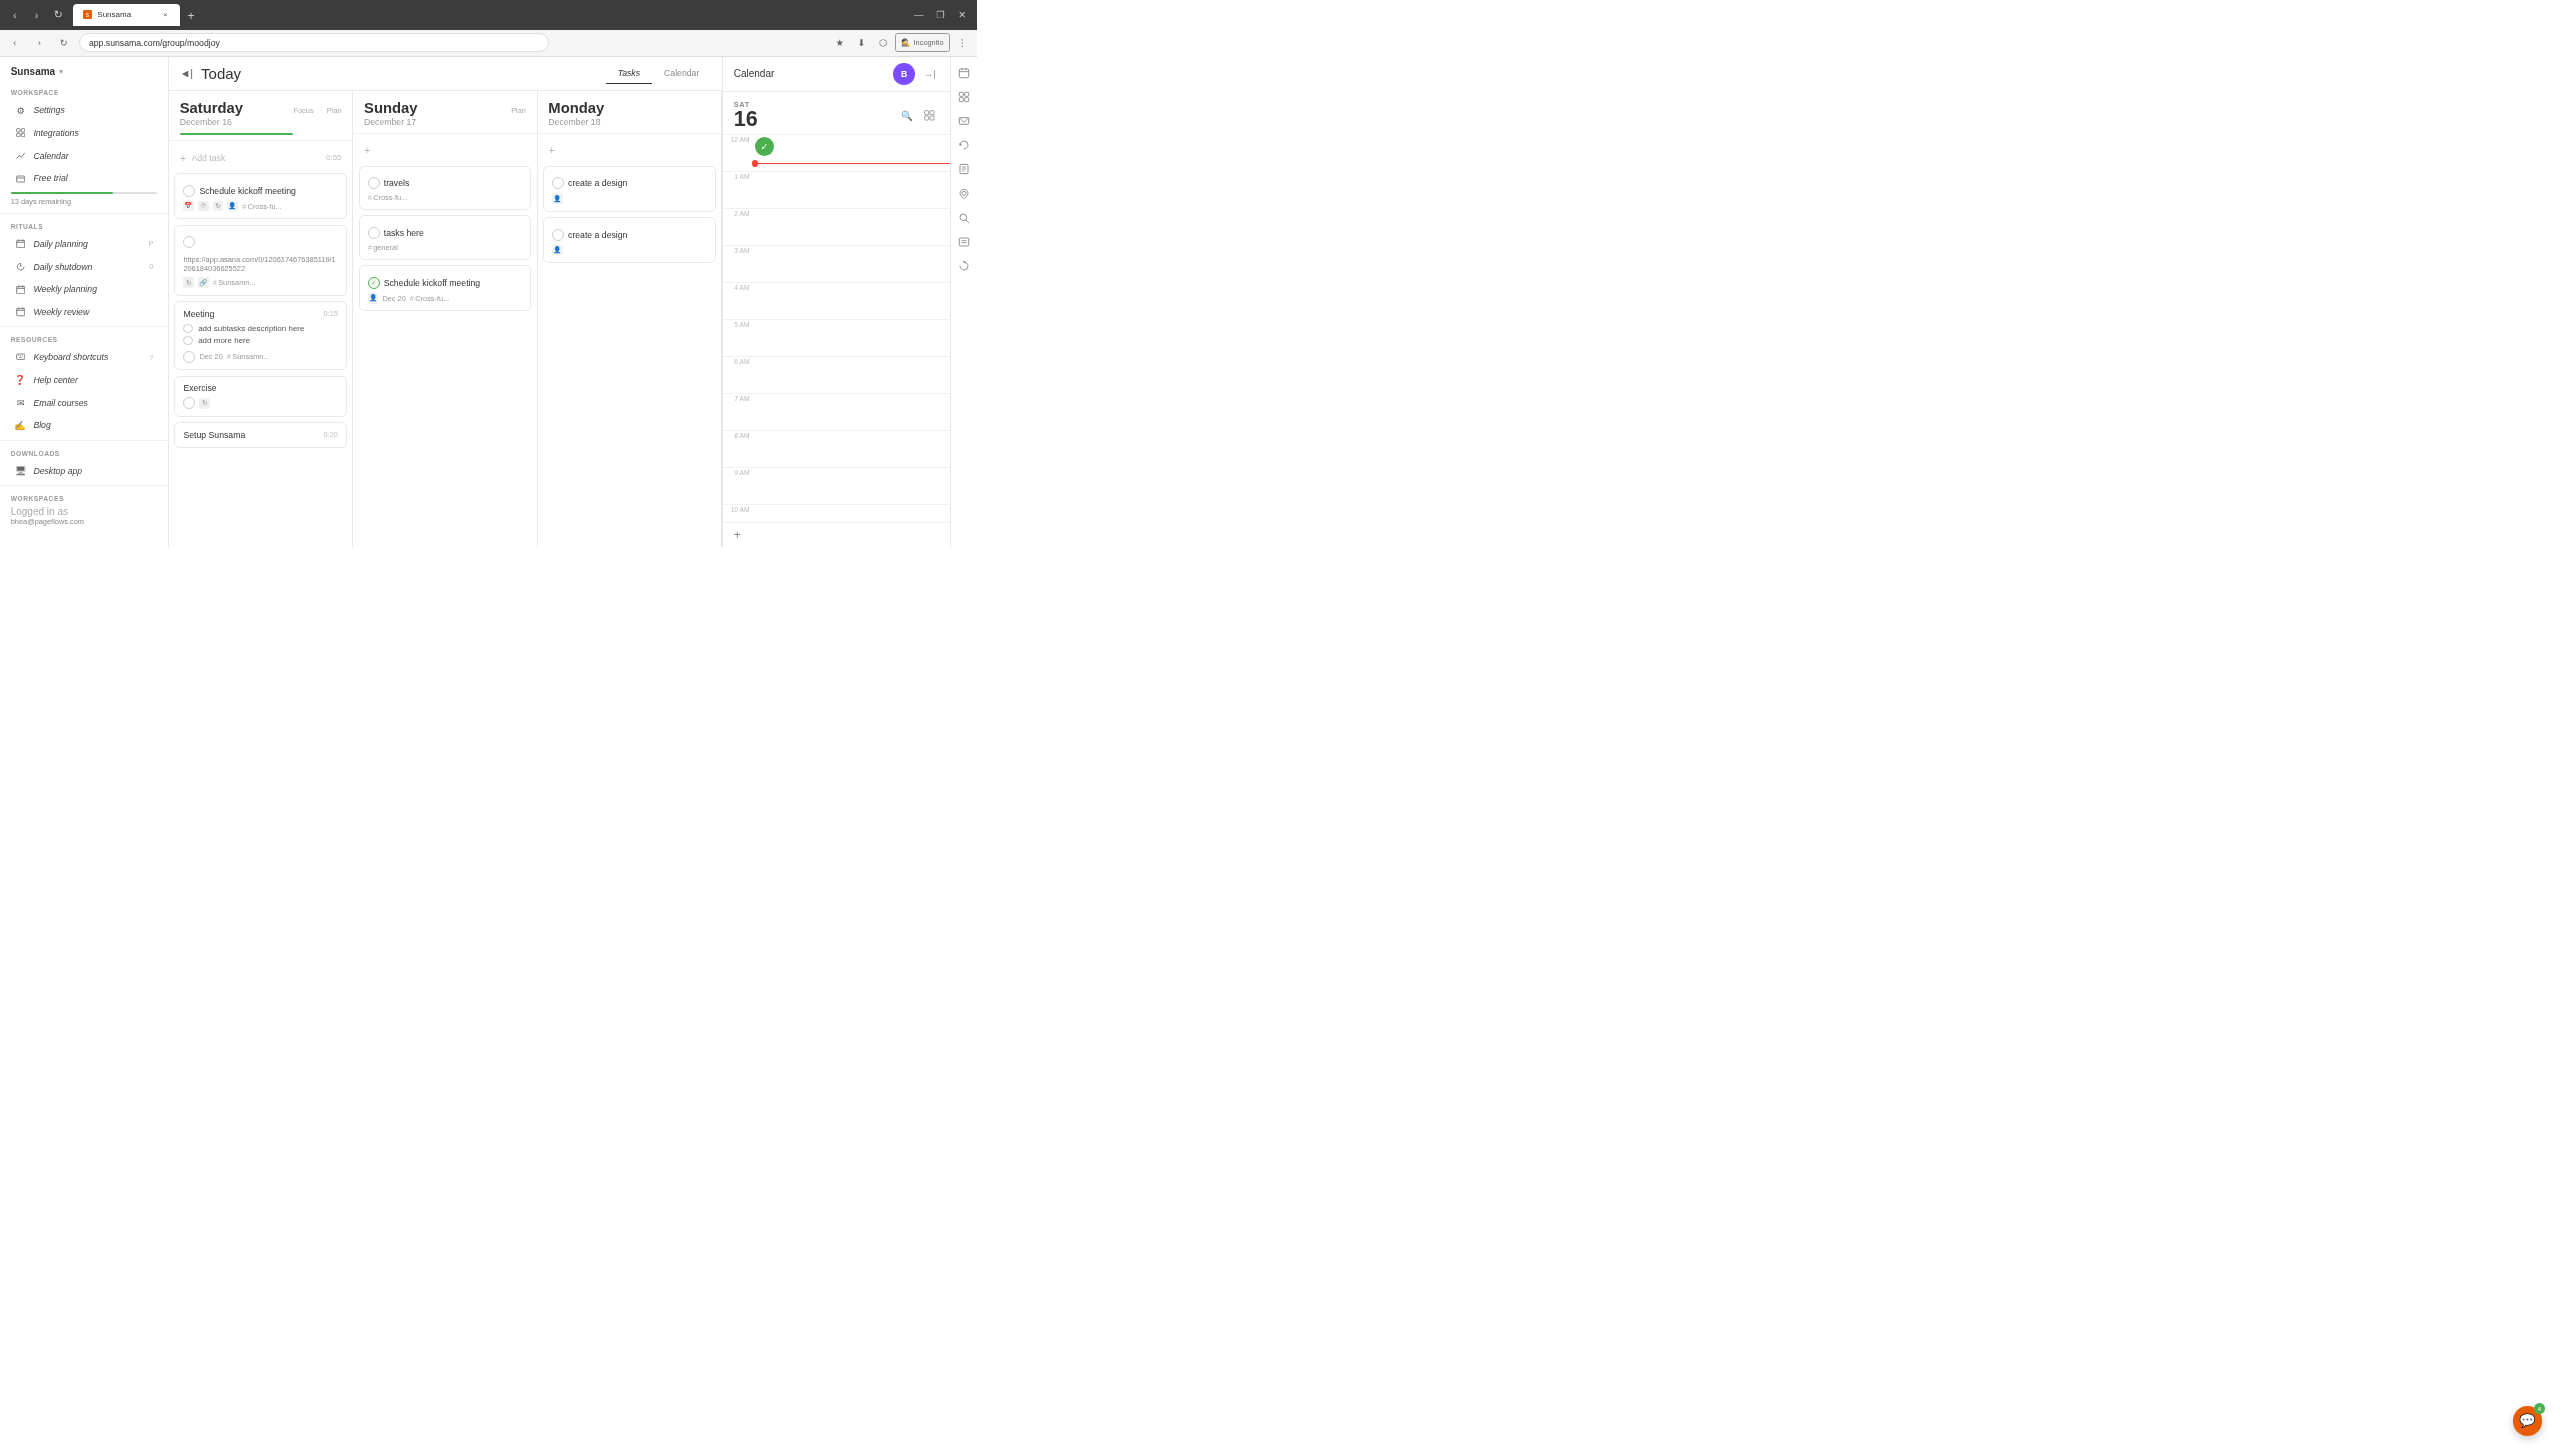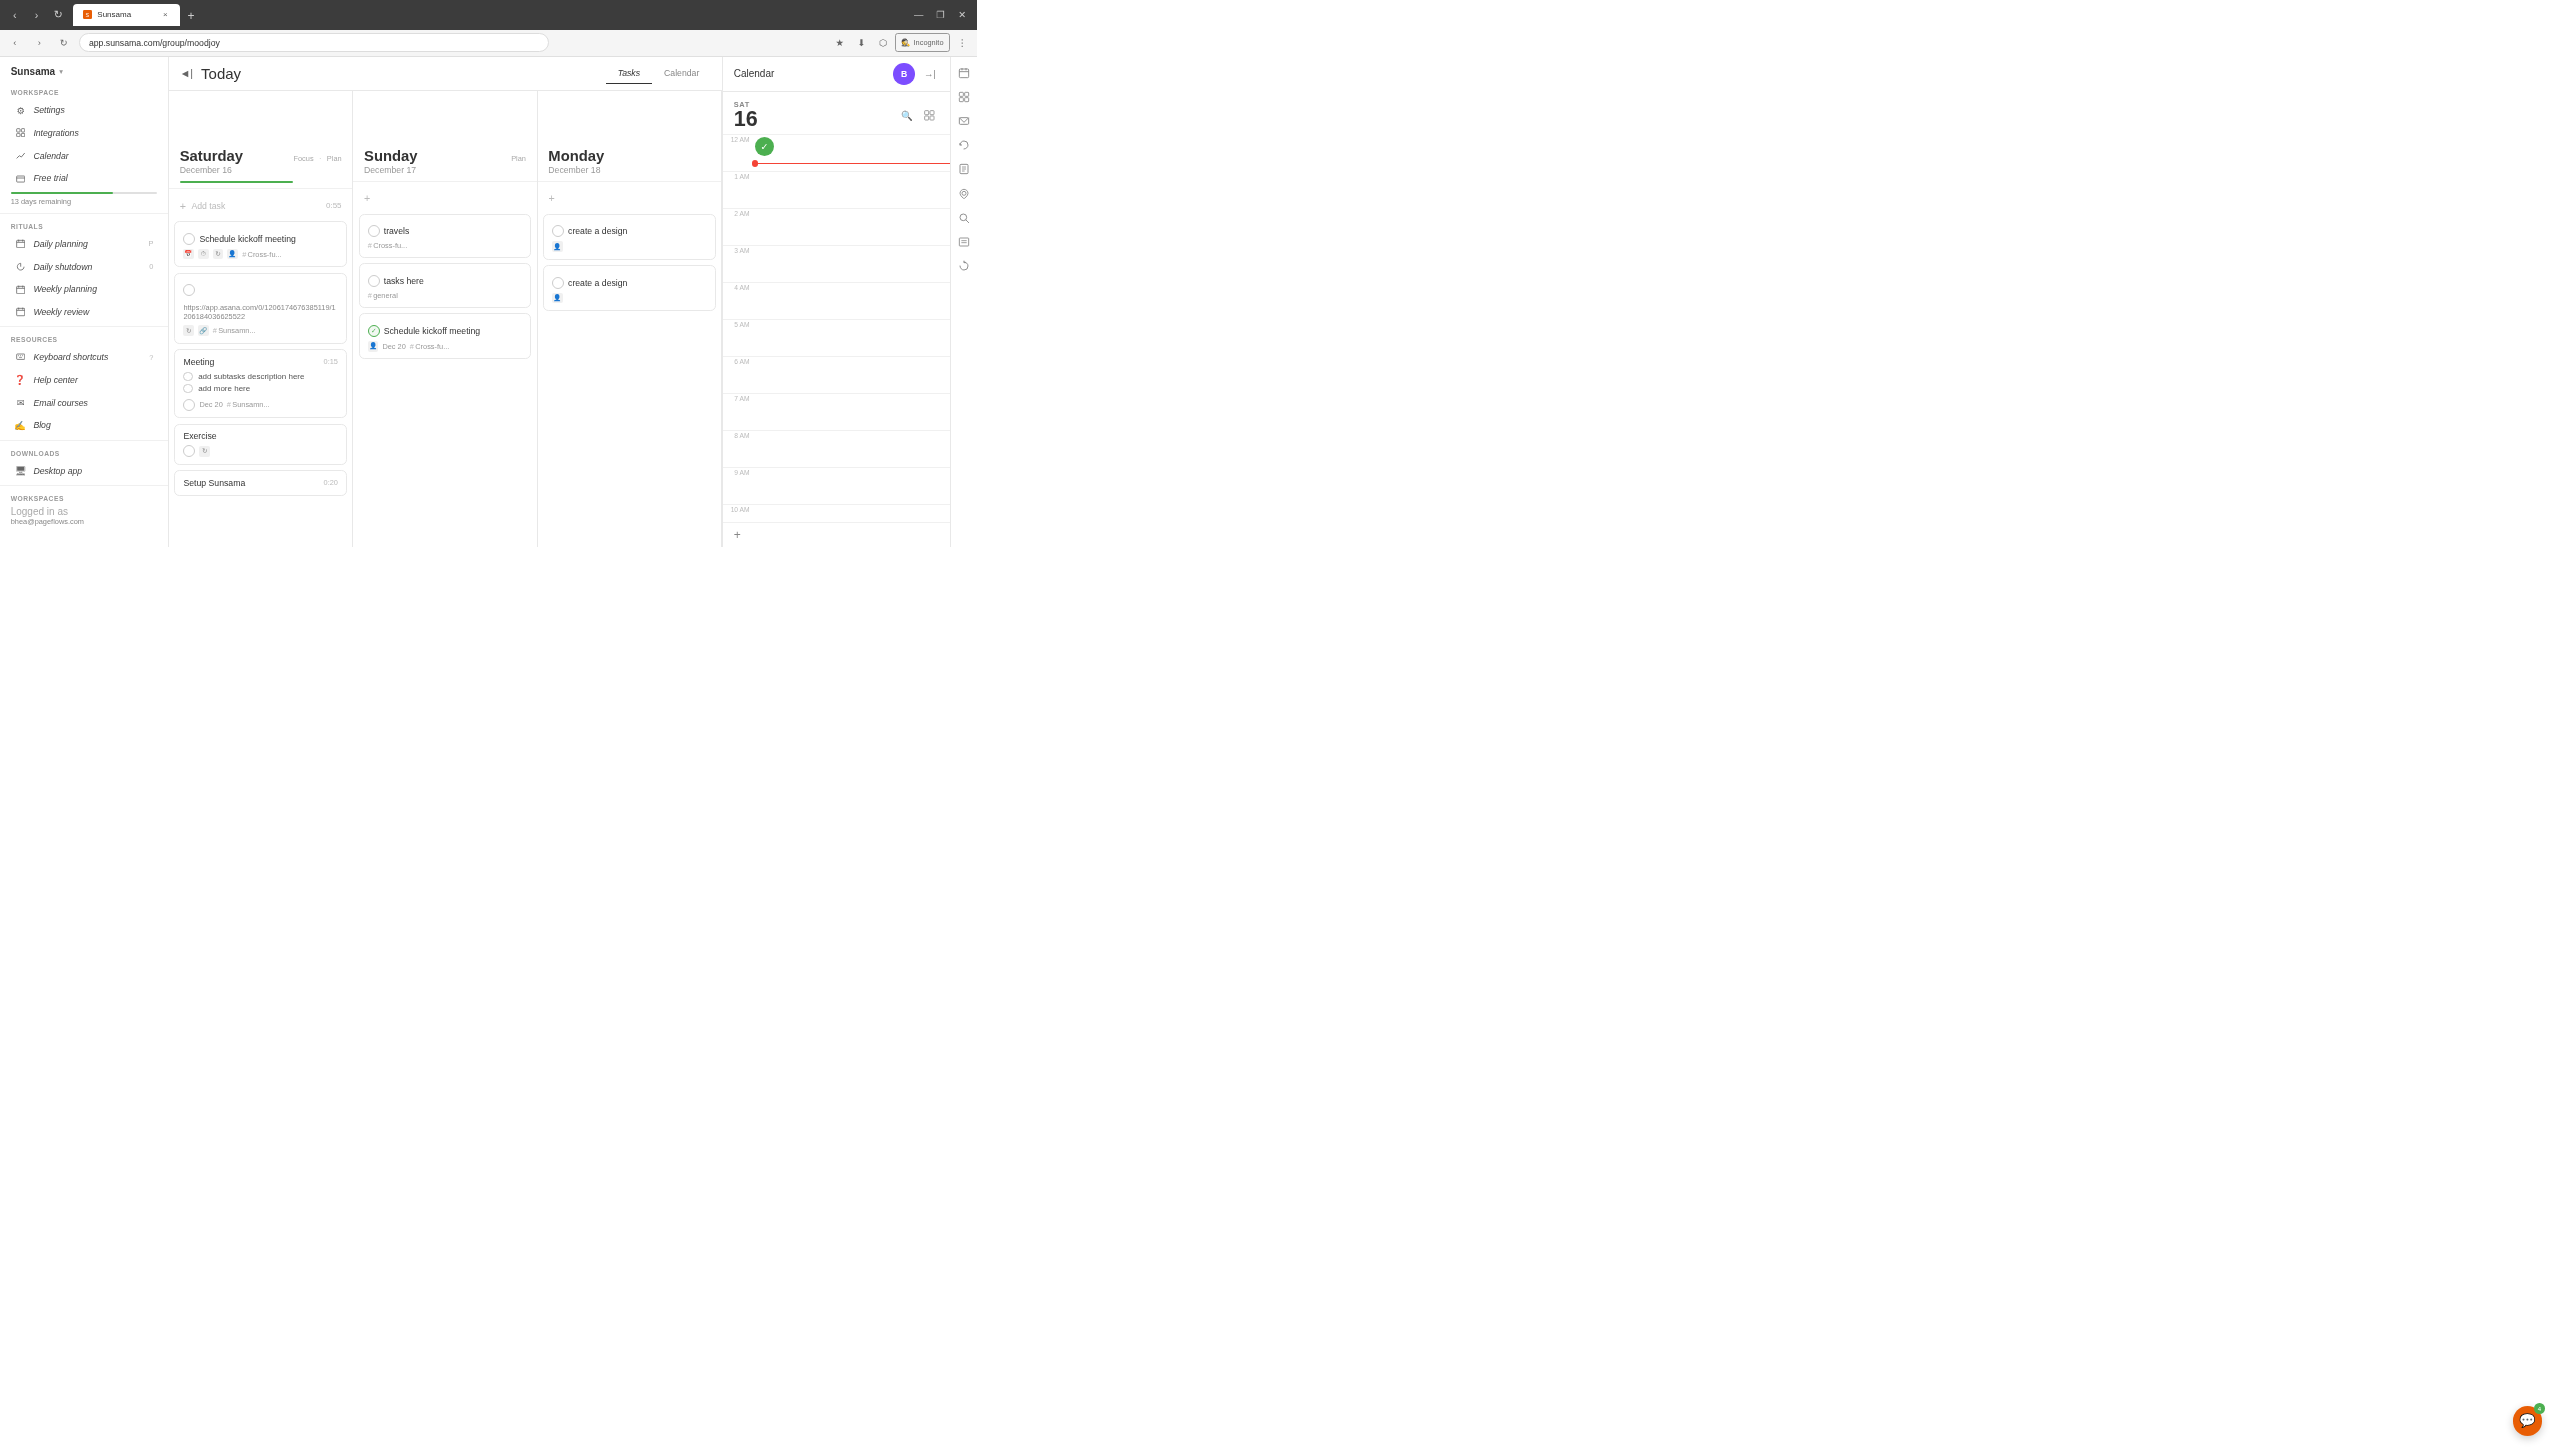--- a/index.html
+++ b/index.html
@@ -97,21 +97,21 @@
     .right-sidebar-btn { width: 21.5px; height: 21.5px; background: transparent; border: none; cursor: pointer; display: flex; align-items: center; justify-content: center; border-radius: 4px; color: #888; font-size: 10.7px; }
     .avatar { width: 21.5px; height: 21.5px; border-radius: 50%; background: #7c4dff; display: flex; align-items: center; justify-content: center; color: white; font-size: 8.7px; font-weight: 600; }
 
     
     .green-check { width: 19px; height: 19px; background: #4caf50; border-radius: 50%; display: flex; align-items: center; justify-content: center; color: white; font-size: 9.4px; }
 
     
     .chat-fab { position: fixed; bottom: 13.4px; right: 34px; width: 29.5px; height: 29.5px; background: #e85d04; border-radius: 50%; display: flex; align-items: center; justify-content: center; color: white; font-size: 13.4px; cursor: pointer; box-shadow: 0 2.7px 8px rgba(0,0,0,0.2); }
     .chat-notif { position: absolute; top: -2.7px; right: -2.7px; width: 10.7px; height: 10.7px; background: #4caf50; border-radius: 50%; font-size: 6px; color: white; display: flex; align-items: center; justify-content: center; }
 
-    .day-header-row { display: flex; align-items: baseline; justify-content: space-between; margin-top: 48px; }
+    .day-header-row { display: flex; align-items: baseline; justify-content: space-between; }
     .day-focus-plan { font-size: 7.4px; color: #aaa; display: flex; gap: 5.4px; }
     .dot-sep { color: #ccc; }
   </style>
 </head>
 <body>
 
 <div class="browser-chrome">
   <div class="browser-controls">
     <button class="browser-btn">‹</button>
     <button class="browser-btn">›</button>

